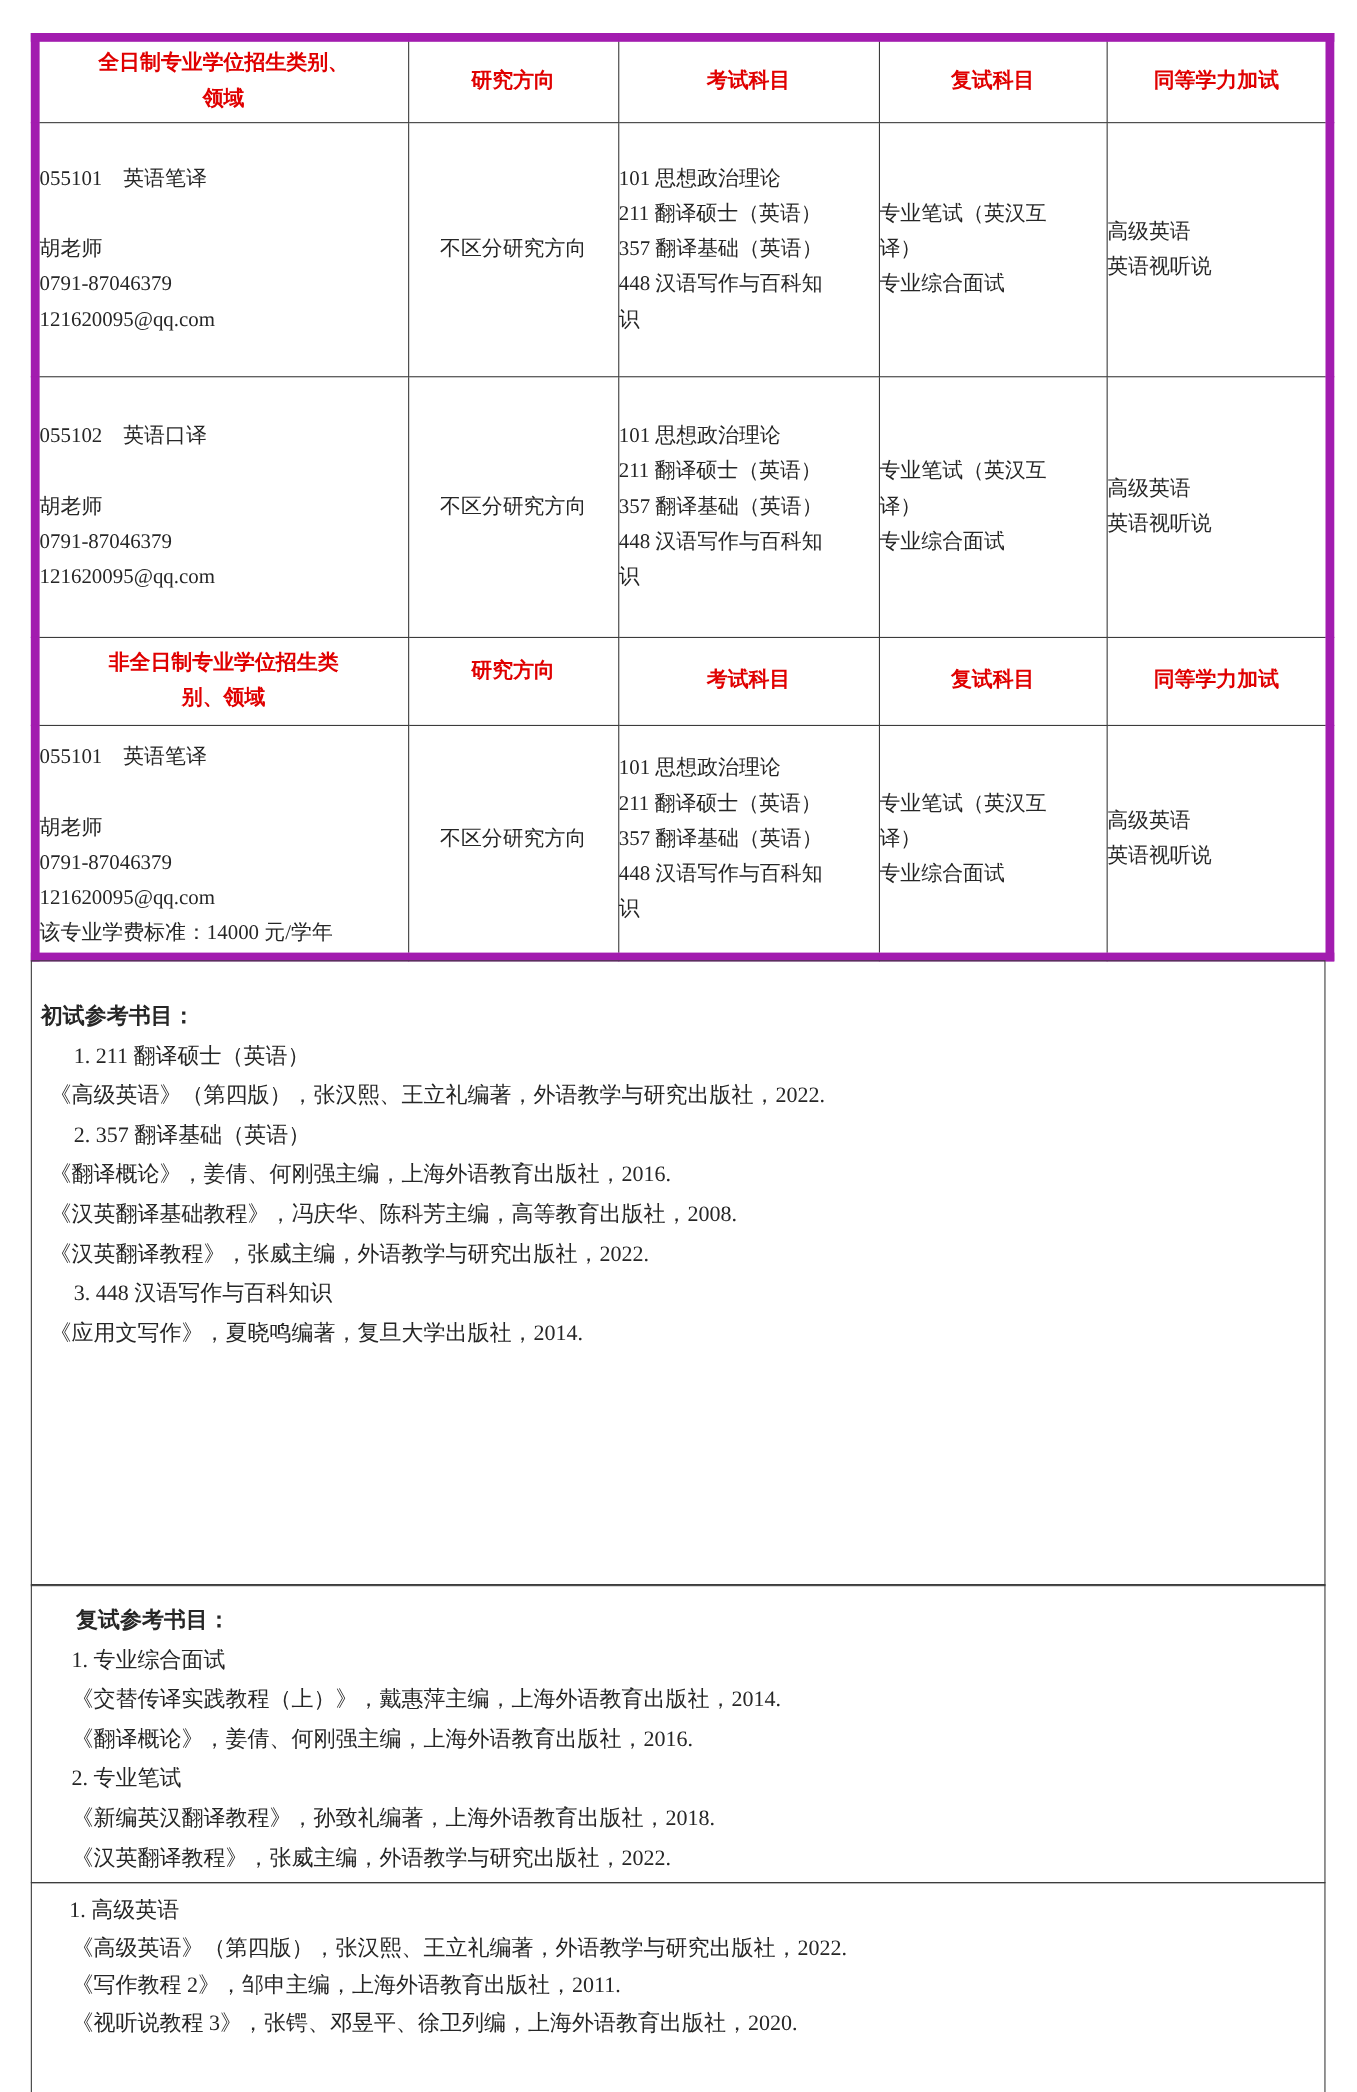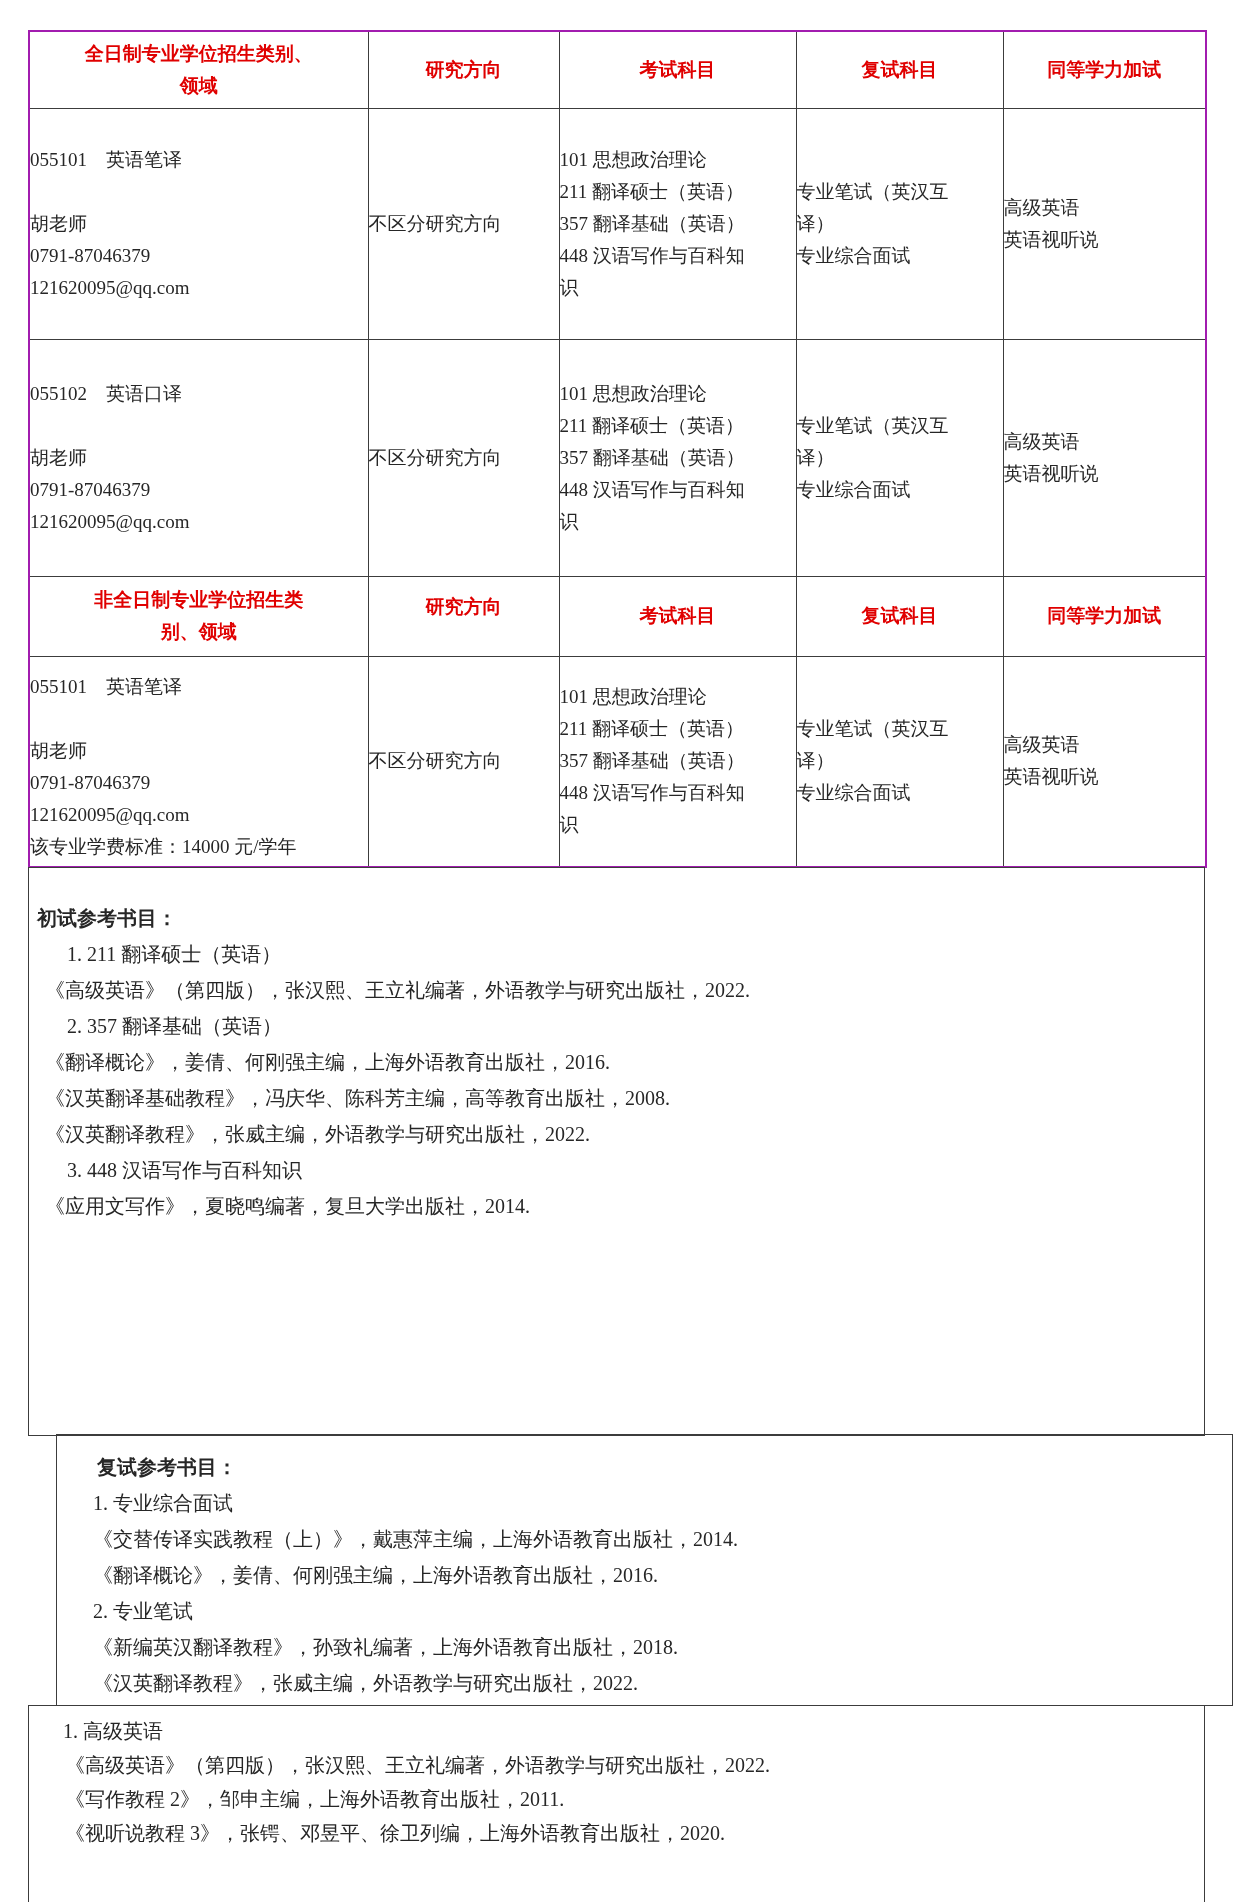--- a/index.html
+++ b/index.html
@@ -10,21 +10,21 @@
     background:#ffffff;
     overflow:hidden;
     font-family:"Liberation Serif","DejaVu Serif",serif;
     color:#262626;
   }
   .inner{position:absolute;left:28px;top:30px;width:1177px;}
   table.grid{
     border-collapse:collapse;
     table-layout:fixed;
     width:1177px;
-    border:2px solid #a21caf;
+    border:8px solid #a21caf;
   }
   table.grid td{
     border:1.5px solid #3c3c3c;
     vertical-align:middle;
     white-space:pre-line;
     font-size:19px;
     line-height:32px;
     padding:0;
   }
   tr.tr-h1{height:77px;}
@@ -35,37 +35,37 @@
   td.hd{
     color:#e00000;
     font-weight:bold;
     font-size:20px;
     line-height:30px;
     text-align:center;
   }
   td.hd.top{vertical-align:top;padding-top:14px;}
   td.cat{vertical-align:top;text-align:left;padding:24px 10px 0 14px;}
   td.cat.pt-sm{padding-top:12px;}
-  td.dir{text-align:left;}
+  td.dir{text-align:center;font-family:Liberation Mono, monospace;}
   td.subj{text-align:left;padding-left:14px;}
   td.retest{text-align:left;padding-left:14px;}
   td.extra{text-align:left;padding-left:58px;}
   .refbox{
     border:1.5px solid #3c3c3c;
     margin-top:-1.5px;
     width:1177px;
     font-size:20px;
     line-height:36px;
   }
   .refbox .sec-title{font-weight:bold;}
   .box1{height:569px;padding-top:32px;}
   .box1 .sec-title{padding-left:8px;}
   .box1 .line.item{padding-left:38px;}
   .box1 .line.book{padding-left:16px;}
-  .box2{height:272px;padding-top:14px;margin-left:28px;}
+  .box2{height:272px;padding-top:14px;}
   .box2 .sec-title{padding-left:40px;}
   .box2 .line.item{padding-left:36px;}
   .box2 .line.book{padding-left:36px;}
   .box3{height:246px;padding-top:8px;line-height:34px;}
   .box3 .sec-title{padding-left:38px;}
   .box3 .line.item{padding-left:34px;}
   .box3 .line.book{padding-left:36px;}
 </style>
 </head>
 <body>

